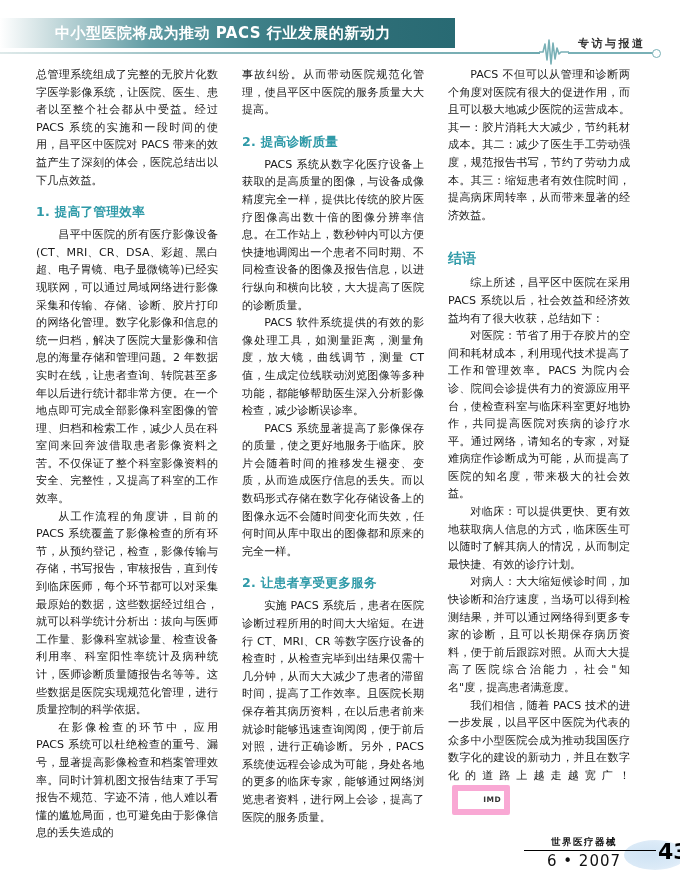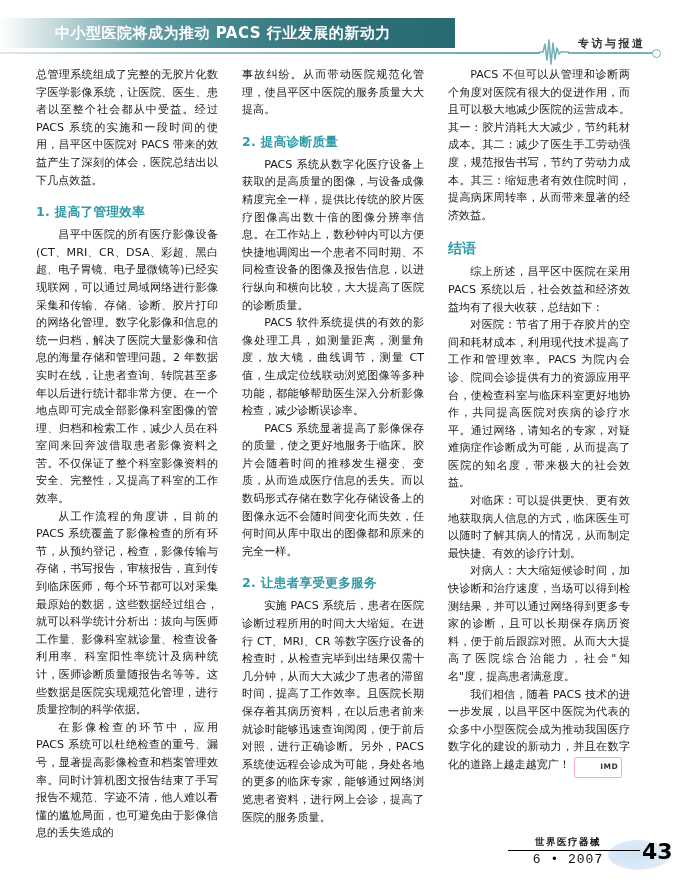--- a/index.html
+++ b/index.html
@@ -127,41 +127,42 @@
     margin: 14px 0 5px 0;
     font-size: 12.6px;
     font-weight: bold;
     color: #2f9aa8;
     line-height: 18px;
     letter-spacing: 0.3px;
   }
   .section-head.first { margin-top: 16px; }
   .section-head.big {
     font-size: 14px;
-    margin: 15px 0 6px 0;
+    margin: 26px 0 6px 0;
+    font-family: Liberation Mono, monospace;
   }
 
   .imd-badge {
     display: inline-block;
     vertical-align: -1px;
     margin-left: 4px;
     padding: 0px 3px 1px 3px;
-    border: 1px solid #f9a8d4;
+    border: 6px solid #f9a8d4;
     border-radius: 2px;
     font-size: 7.5px;
     font-weight: bold;
     letter-spacing: 0.5px;
     color: #333;
     font-family: "DejaVu Sans", "Liberation Sans", sans-serif;
   }
 
   
   .page-footer {
     position: absolute;
-    left: 0;
+    left: 16px;
     top: 836px;
     width: 568px;
     height: 50px;
     padding-left: 48px;
   }
   .footer-ellipse {
     position: absolute;
     left: 608px;
     top: 4px;
     width: 62px;
@@ -188,25 +189,24 @@
     width: 132px;
     height: 1.4px;
     background: #000000;
   }
   .footer-date {
     position: absolute;
     left: 520px;
     top: 16px;
     width: 96px;
     text-align: center;
-    font-size: 13px;
+    font-size: 15px;
     letter-spacing: 1px;
     color: #111;
     white-space: nowrap;
-    font-family: Liberation Mono, monospace;
   }
   .footer-pageno {
     position: absolute;
     left: 642px;
     top: 5px;
     font-size: 22px;
     font-weight: bold;
     color: #000;
     line-height: 22px;
   }

